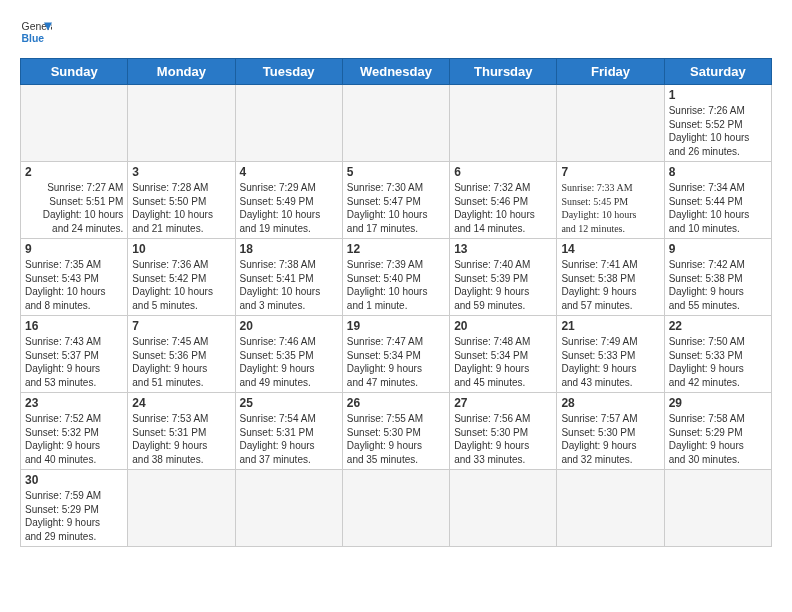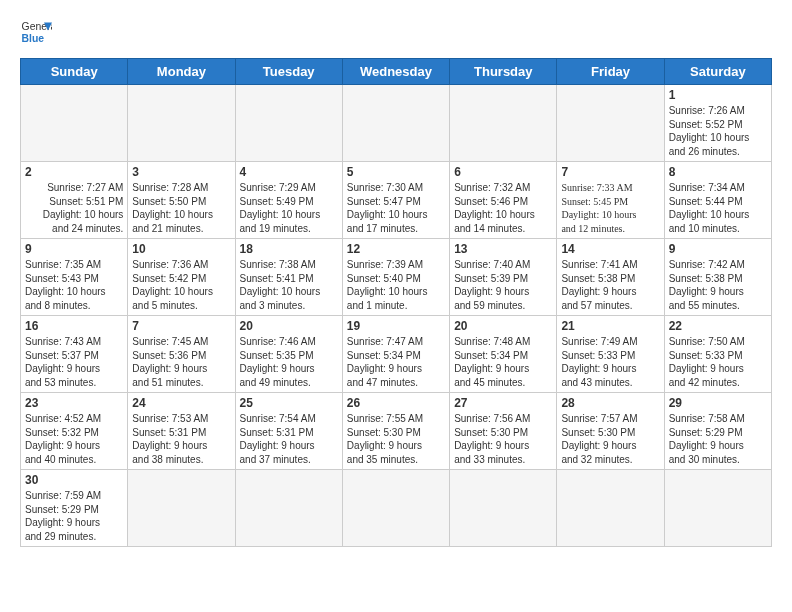--- a/index.html
+++ b/index.html
@@ -278,21 +278,21 @@
             <span class="day-num">22</span>
             <div class="day-info" style="white-space: pre-line;">Sunrise: 7:50 AM
 Sunset: 5:33 PM
 Daylight: 9 hours
 and 42 minutes.</div>
           </td>
         </tr>
         <tr>
           <td>
             <span class="day-num">23</span>
-            <div class="day-info" style="white-space: pre-line;">Sunrise: 4:52 AM
+            <div class="day-info" style="white-space: pre-line;">Sunrise: 7:52 AM
 Sunset: 5:32 PM
 Daylight: 9 hours
 and 40 minutes.</div>
           </td>
           <td>
             <span class="day-num">24</span>
             <div class="day-info" style="white-space: pre-line;">Sunrise: 7:53 AM
 Sunset: 5:31 PM
 Daylight: 9 hours
 and 38 minutes.</div>

